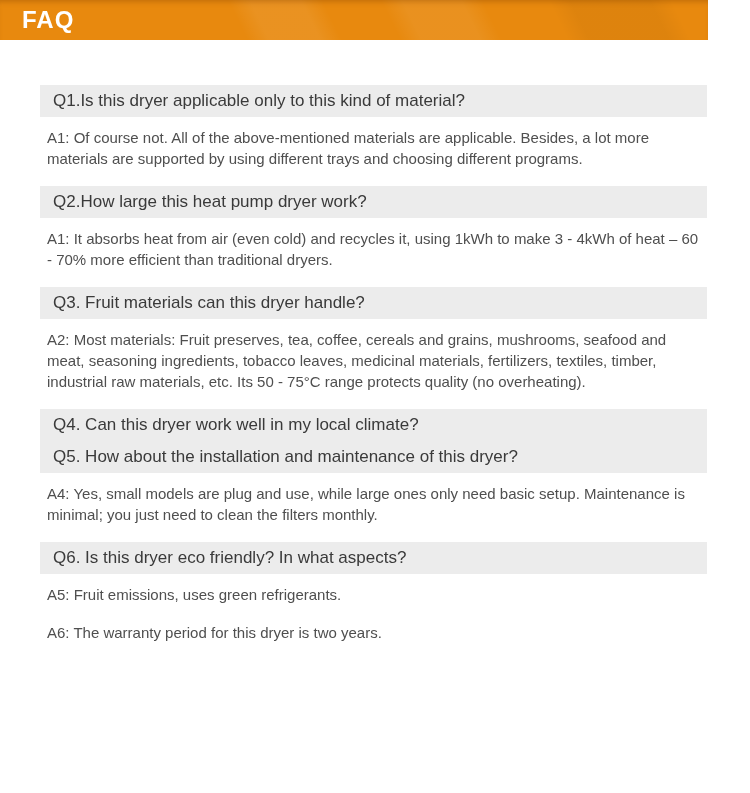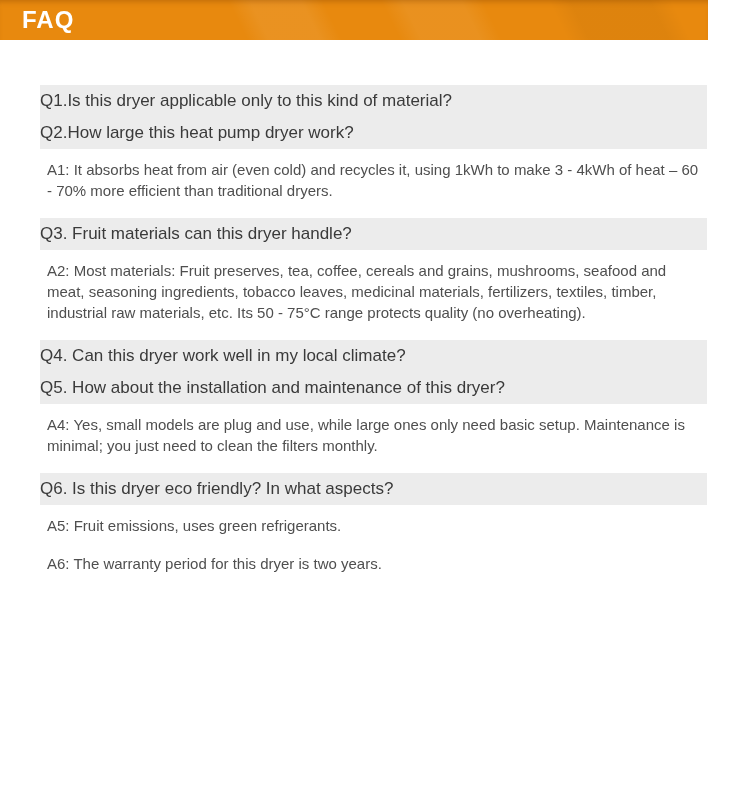--- a/index.html
+++ b/index.html
@@ -41,20 +41,21 @@
 
   
   .content {
     margin: 45px 43px 0 40px; 
   }
   .faq-item { display: block; }
   .q-bar {
     background: var(--bar-bg, #ECECEC);
     height: 32px;
     line-height: 32px;
+    padding-left: 13px;
     font-size: 17px;
     color: var(--question-color, #3A3A3A);
     white-space: nowrap;
     overflow: hidden;
   }
   .answer {
     margin: 10px 0 17px 0;
     padding-left: 7px;
     font-size: 15px;
     line-height: 21px;
@@ -66,20 +67,21 @@
 <body>
 
 <div class="banner">
   <span class="banner-title">FAQ</span>
 </div>
 
 <div class="content">
 
   <section class="faq-item">
     <div class="q-bar">Q1.Is this dryer applicable only to this kind of material?</div>
+    <p class="answer">A1: Of course not. All of the above-mentioned materials are applicable. Besides, a lot more materials are supported by using different trays and choosing different programs.</p>
   </section>
 
   <section class="faq-item">
     <div class="q-bar">Q2.How large this heat pump dryer work?</div>
     <p class="answer">A1: It absorbs heat from air (even cold) and recycles it, using 1kWh to make 3 - 4kWh of heat – 60 - 70% more efficient than traditional dryers.</p>
   </section>
 
   <section class="faq-item">
     <div class="q-bar">Q3. Fruit materials can this dryer handle?</div>
     <p class="answer">A2: Most materials: Fruit preserves, tea, coffee, cereals and grains, mushrooms, seafood and meat, seasoning ingredients, tobacco leaves, medicinal materials, fertilizers, textiles, timber, industrial raw materials, etc. Its 50 - 75°C range protects quality (no overheating).</p>

